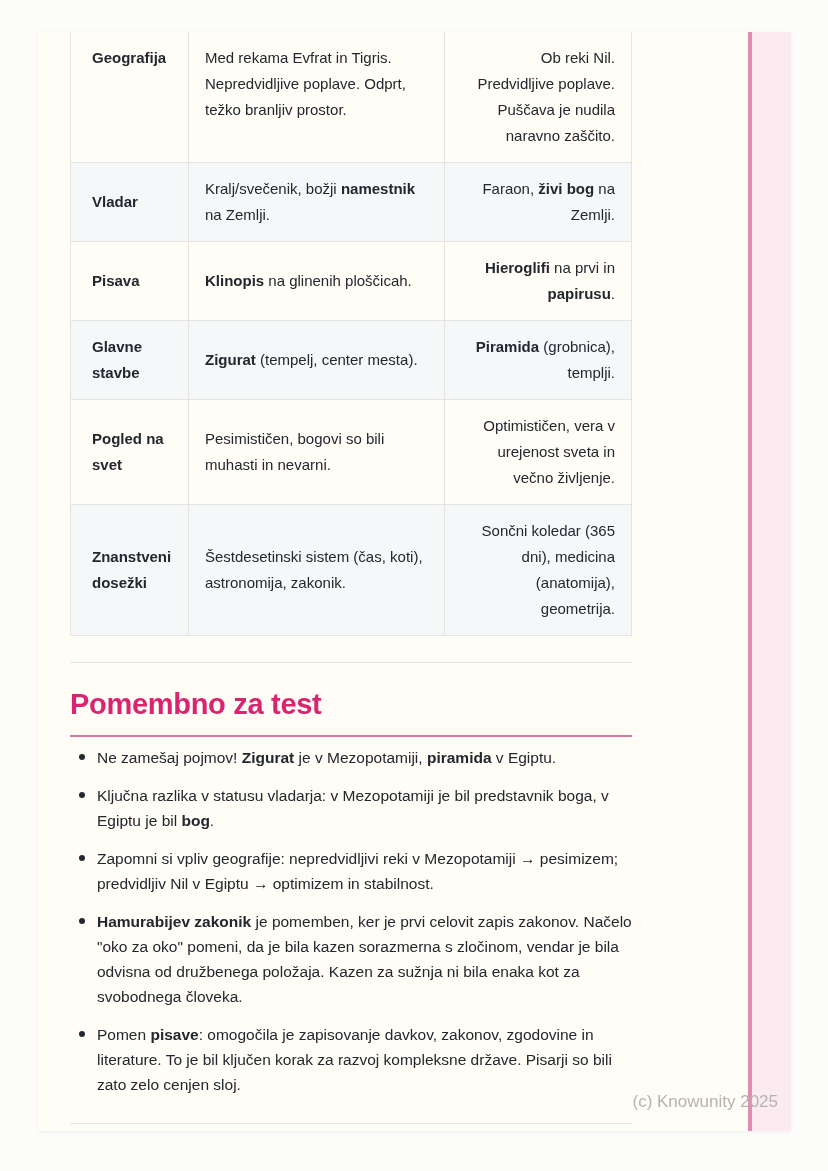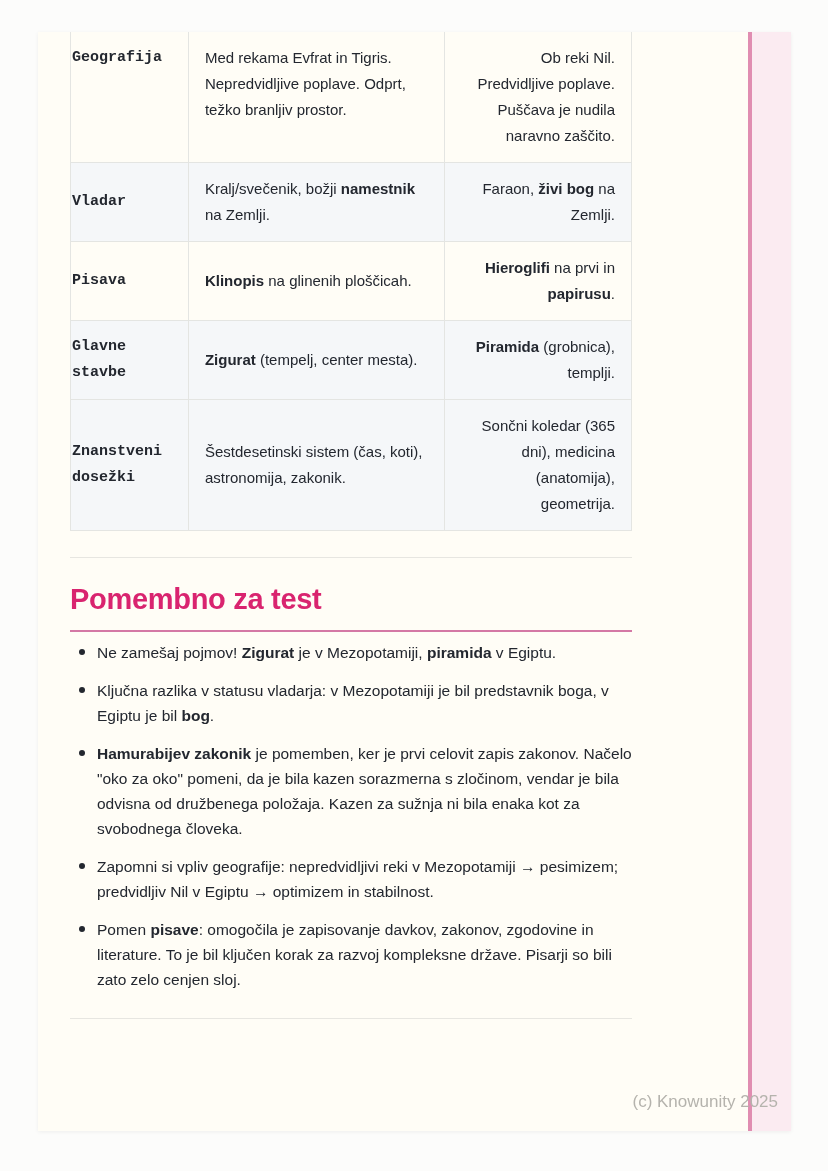--- a/index.html
+++ b/index.html
@@ -41,22 +41,21 @@
   }
   table.cmp td {
     border:1px solid #e4e5e2;
     padding:13px 16px;
     vertical-align:middle;
   }
   table.cmp tr:first-child td { border-top:none; vertical-align:top; }
   table.cmp td.lbl {
     font-weight:bold;
     width:118px;
-    padding-left:1px;
-    font-family:Liberation Mono, monospace;
+    padding-left:21px;
   }
   table.cmp td.c2 { width:257px; }
   table.cmp td.c3 { width:187px;text-align:right; }
   table.cmp tr.alt td { background:#f5f7f9; }
   strong { font-weight:bold; }
   .divider {
     border:none;
     border-top:1px solid #e7e6e1;
     margin:26px 0 0 0;
   }
@@ -122,38 +121,43 @@
         <tr>
           <td class="lbl">Pisava</td>
           <td class="c2"><strong>Klinopis</strong><span> na glinenih ploščicah.</span></td>
           <td class="c3"><strong>Hieroglifi</strong><span> na prvi in </span><strong>papirusu</strong><span>.</span></td>
         </tr>
         <tr class="alt">
           <td class="lbl">Glavne stavbe</td>
           <td class="c2"><strong>Zigurat</strong><span> (tempelj, center mesta).</span></td>
           <td class="c3"><strong>Piramida</strong><span> (grobnica), templji.</span></td>
         </tr>
+        <tr>
+          <td class="lbl">Pogled na svet</td>
+          <td class="c2"><span>Pesimističen, bogovi so bili muhasti in nevarni.</span></td>
+          <td class="c3"><span>Optimističen, vera v urejenost sveta in večno življenje.</span></td>
+        </tr>
         <tr class="alt">
           <td class="lbl">Znanstveni dosežki</td>
           <td class="c2"><span>Šestdesetinski sistem (čas, koti), astronomija, zakonik.</span></td>
           <td class="c3"><span>Sončni koledar (365 dni), medicina (anatomija), geometrija.</span></td>
         </tr>
       </tbody>
     </table>
 
     <hr class="divider">
 
     <h2 class="important">Pomembno za test</h2>
     <hr class="pink-rule">
 
     <ul class="notes">
       <li><span><span>Ne zamešaj pojmov! </span><strong>Zigurat</strong><span> je v Mezopotamiji, </span><strong>piramida</strong><span> v Egiptu.</span></span></li>
       <li><span><span>Ključna razlika v statusu vladarja: v Mezopotamiji je bil predstavnik boga, v Egiptu je bil </span><strong>bog</strong><span>.</span></span></li>
+      <li><span><span>Zapomni si vpliv geografije: nepredvidljivi reki v Mezopotamiji → pesimizem; predvidljiv Nil v Egiptu → optimizem in stabilnost.</span></span></li>
       <li><span><strong>Hamurabijev zakonik</strong><span> je pomemben, ker je prvi celovit zapis zakonov. Načelo "oko za oko" pomeni, da je bila kazen sorazmerna s zločinom, vendar je bila odvisna od družbenega položaja. Kazen za sužnja ni bila enaka kot za svobodnega človeka.</span></span></li>
-      <li><span><span>Zapomni si vpliv geografije: nepredvidljivi reki v Mezopotamiji → pesimizem; predvidljiv Nil v Egiptu → optimizem in stabilnost.</span></span></li>
       <li><span><span>Pomen </span><strong>pisave</strong><span>: omogočila je zapisovanje davkov, zakonov, zgodovine in literature. To je bil ključen korak za razvoj kompleksne države. Pisarji so bili zato zelo cenjen sloj.</span></span></li>
     </ul>
 
     <hr class="divider">
   </div>
 
   <div class="watermark">(c) Knowunity 2025</div>
 </div>
 
 </body></html>

